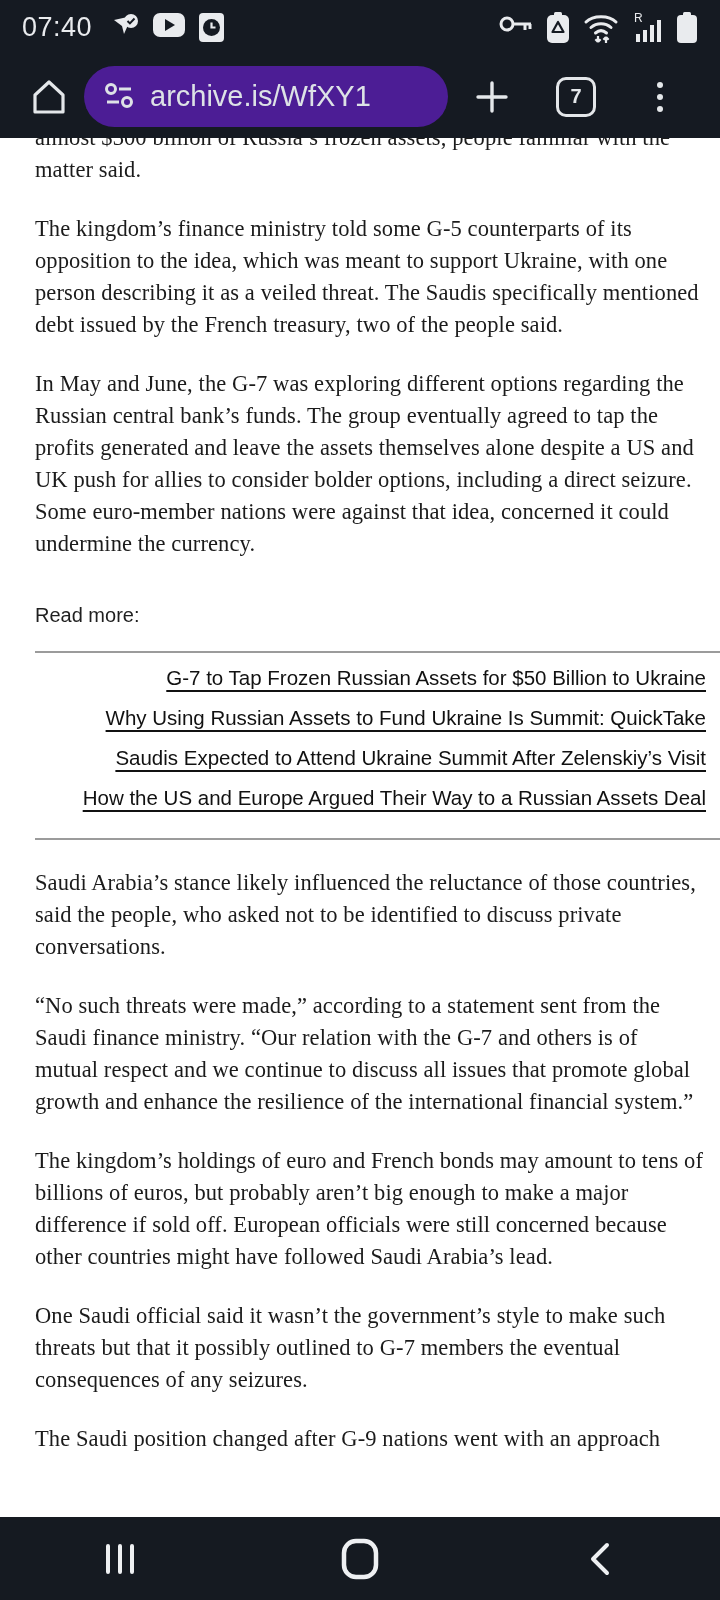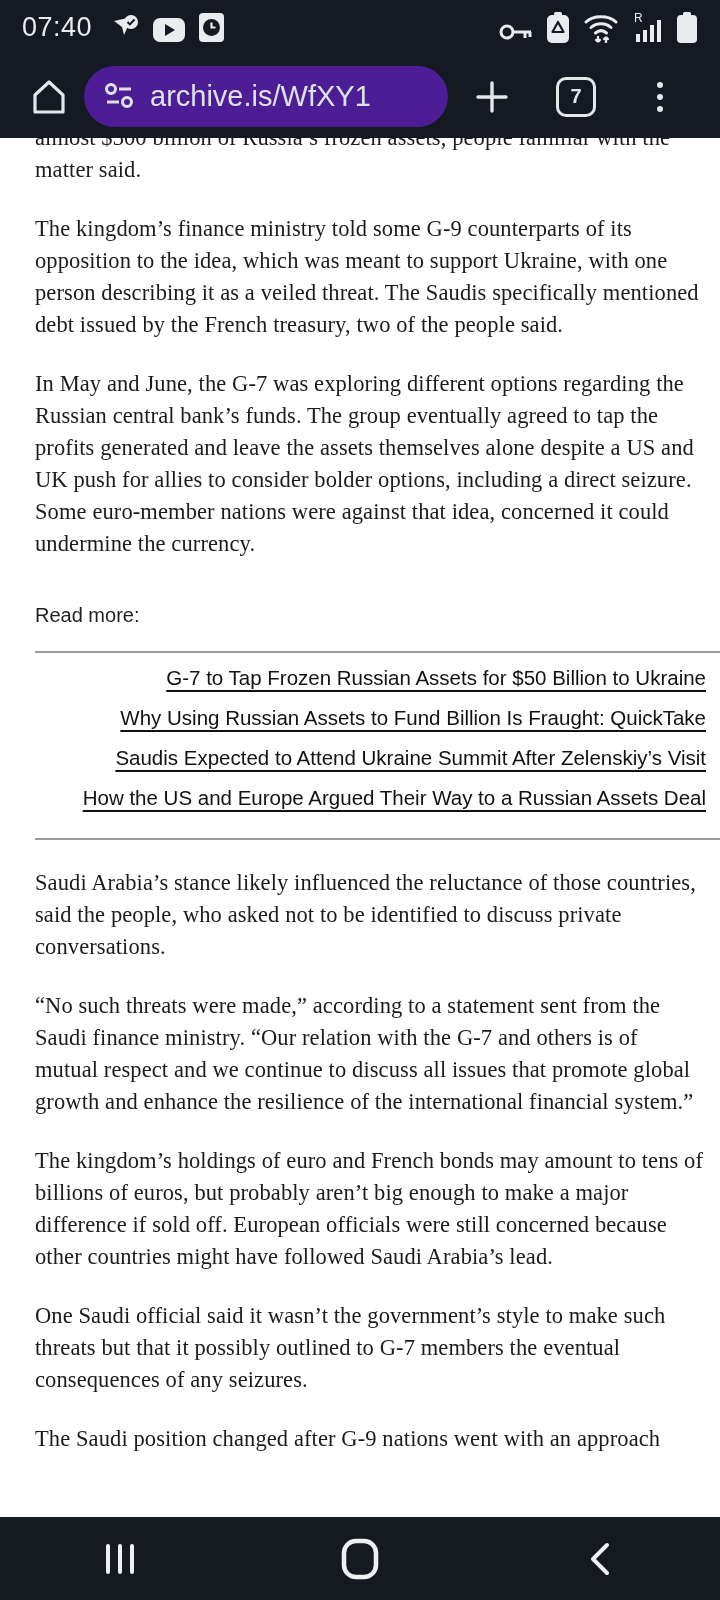--- a/index.html
+++ b/index.html
@@ -13,21 +13,21 @@
     font-family: "Liberation Sans", sans-serif;
   }
 
   
   .status-bar {
     position: absolute; top: 0; left: 0; right: 0; height: 55px;
     background: #151a22; color: #e9ebee;
     display: flex; align-items: center; justify-content: space-between;
     padding: 0 22px; box-sizing: border-box;
   }
-  .status-left, .status-right { display: flex; align-items: flex-end; gap: 12px; }
+  .status-left, .status-right { display: flex; align-items: flex-start; gap: 12px; }
   .status-time { font-size: 27px; font-weight: 400; letter-spacing: 0.5px; margin-right: 6px; }
   .sicon { display: inline-flex; align-items: center; justify-content: center; }
   .sicon svg { display: block; }
 
   
   .toolbar {
     position: absolute; top: 55px; left: 0; right: 0; height: 83px;
     background: #151a22; display: flex; align-items: center;
     padding: 0 18px 0 26px; box-sizing: border-box; gap: 0;
   }
@@ -191,28 +191,28 @@
             <span></span>
             <span></span>
             <span></span>
           </div>
       </div>
     </div>
   </div>
 
   <div class="content">
     <p class="serif clip-top">almost $300 billion of Russia’s frozen assets, people familiar with the matter said.</p>
-    <p class="serif">The kingdom’s finance ministry told some G-9 counterparts of its opposition to the idea, which was meant to support Ukraine, with one person describing it as a veiled threat. The Saudis specifically mentioned debt issued by the French treasury, two of the people said.</p>
+    <p class="serif">The kingdom’s finance ministry told some G-5 counterparts of its opposition to the idea, which was meant to support Ukraine, with one person describing it as a veiled threat. The Saudis specifically mentioned debt issued by the French treasury, two of the people said.</p>
     <p class="serif">In May and June, the G-7 was exploring different options regarding the Russian central bank’s funds. The group eventually agreed to tap the profits generated and leave the assets themselves alone despite a US and UK push for allies to consider bolder options, including a direct seizure. Some euro-member nations were against that idea, concerned it could undermine the currency.</p>
 
     <p class="readmore-label">Read more:</p>
     <hr class="rule">
     <ul class="links">
       <li><a href="#">G-7 to Tap Frozen Russian Assets for $50 Billion to Ukraine</a></li>
-      <li><a href="#">Why Using Russian Assets to Fund Billion Is Fraught: QuickTake</a></li>
+      <li><a href="#">Why Using Russian Assets to Fund Ukraine Is Summit: QuickTake</a></li>
       <li><a href="#">Saudis Expected to Attend Ukraine Summit After Zelenskiy’s Visit</a></li>
       <li><a href="#">How the US and Europe Argued Their Way to a Russian Assets Deal</a></li>
     </ul>
     <hr class="rule bottom">
 
     <p class="serif">Saudi Arabia’s stance likely influenced the reluctance of those countries, said the people, who asked not to be identified to discuss private conversations.</p>
     <p class="serif">“No such threats were made,” according to a statement sent from the Saudi finance ministry. “Our relation with the G-7 and others is of mutual respect and we continue to discuss all issues that promote global growth and enhance the resilience of the international financial system.”</p>
     <p class="serif">The kingdom’s holdings of euro and French bonds may amount to tens of billions of euros, but probably aren’t big enough to make a major difference if sold off. European officials were still concerned because other countries might have followed Saudi Arabia’s lead.</p>
     <p class="serif">One Saudi official said it wasn’t the government’s style to make such threats but that it possibly outlined to G-7 members the eventual consequences of any seizures.</p>
     <p class="serif">The Saudi position changed after G-9 nations went with an approach</p>

